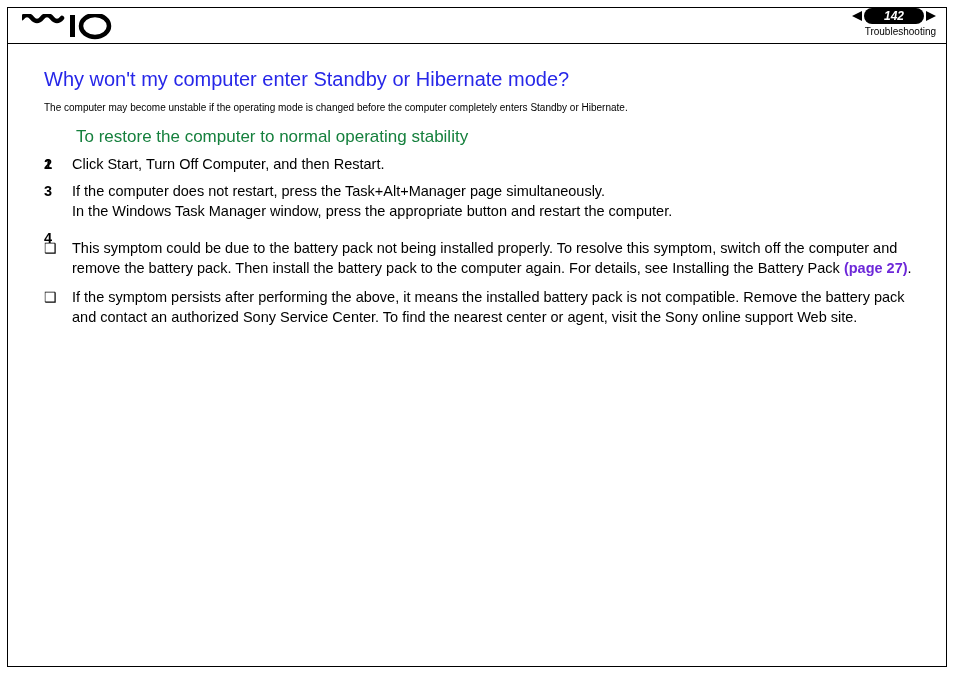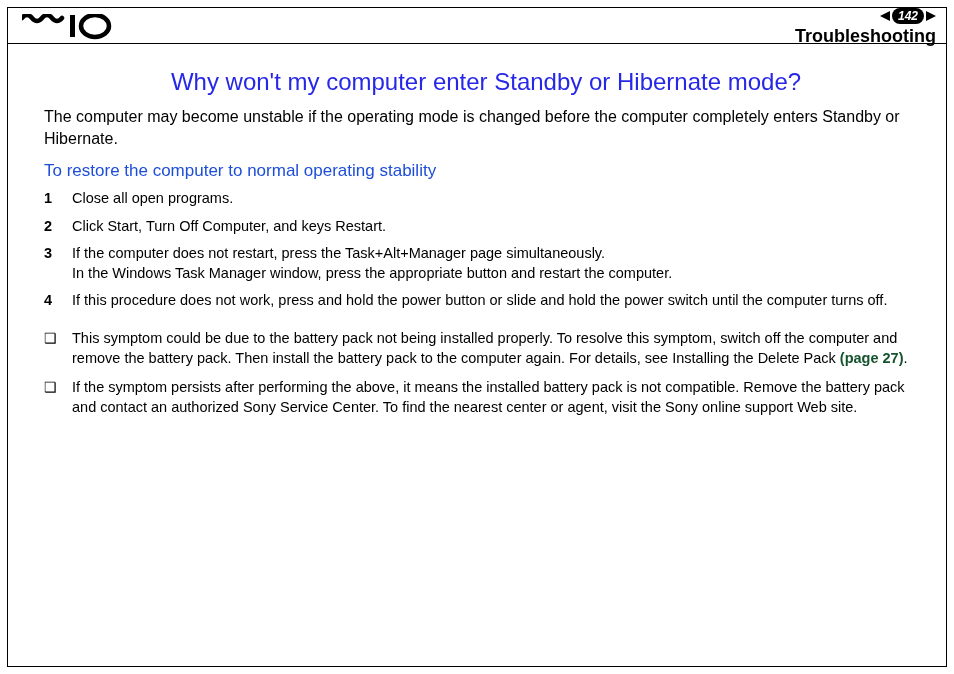--- a/index.html
+++ b/index.html
@@ -40,58 +40,58 @@
     display: flex;
     align-items: center;
     gap: 2px;
   }
   .page-number {
     background: #000;
     color: #fff;
     font-size: 12px;
     font-style: italic;
     font-weight: bold;
-    padding: 1px 6px;
+    padding: 1px 20px;
     border-radius: 8px;
   }
   .arrow-left, .arrow-right {
     width: 0; height: 0;
     border-top: 5px solid transparent;
     border-bottom: 5px solid transparent;
   }
   .arrow-left { border-right: 10px solid #000; }
   .arrow-right { border-left: 10px solid #000; }
   .section-label {
     position: absolute;
     right: 10px;
     top: 18px;
-    font-size: 18px;
-    font-weight: bold;
+    font-size: 10px;
+    font-weight: normal;
   }
   .content {
     padding: 24px 18px 0 36px;
   }
   .q-heading {
     color: #2727e8;
-    font-size: 24px;
+    font-size: 20px;
     font-weight: normal;
     margin-bottom: 10px;
-    text-align: center;
   }
   .para {
-    font-size: 16px;
+    font-size: 10px;
     line-height: 1.35;
     margin-bottom: 12px;
   }
   .sub-heading {
-    color: #1d4ed8;
+    color: #15803d;
     font-size: 17px;
     font-weight: normal;
     margin-bottom: 8px;
     margin-top: 4px;
+    margin-left: 32px;
   }
   ol.steps {
     list-style: none;
     counter-reset: step;
     margin-bottom: 18px;
   }
   ol.steps li {
     position: relative;
     padding-left: 28px;
     font-size: 14.5px;
@@ -115,21 +115,21 @@
     margin-bottom: 10px;
   }
   ul.bullets li::before {
     content: "❑";
     position: absolute;
     left: 0;
     top: 0;
     font-size: 14px;
   }
   .bold { font-weight: normal; margin-top: 11px; }
-  .link { color: #14532d; font-weight: bold; }
+  .link { color: #6d28d9; font-weight: bold; }
 </style>
 </head>
 <body>
 
 <div class="page">
   <div class="header-bar">
     <div class="vaio-logo">
       <svg width="100" height="26" viewBox="0 0 100 26">
         <path d="M0 4 Q5 -2 10 4 Q15 10 20 4 Q25 -2 30 4 Q35 10 40 4" stroke="#000" stroke-width="4.5" fill="none" stroke-linecap="round"></path>
         <rect x="48" y="1" width="5" height="22" fill="#000"></rect>
@@ -146,41 +146,39 @@
 
   <div class="content">
 
     <h2 class="q-heading">Why won't my computer enter Standby or Hibernate mode?</h2>
     <p class="para">The computer may become unstable if the operating mode is changed before the computer completely enters Standby or Hibernate.</p>
     <h3 class="sub-heading">To restore the computer to normal operating stability</h3>
 
     <ol class="steps">
       <li>
         <span class="num">1</span>
-        <span>Close all open programs.</span>
       </li>
       <li>
         <span class="num">2</span>
-        <span>Click </span><span class="bold">Start</span><span>, </span><span class="bold">Turn Off Computer</span><span>, and keys </span><span class="bold">Restart</span><span>.</span>
+        <span>Click </span><span class="bold">Start</span><span>, </span><span class="bold">Turn Off Computer</span><span>, and then </span><span class="bold">Restart</span><span>.</span>
       </li>
       <li>
         <span class="num">3</span>
         <span>If the computer does not restart, press the </span><span class="bold">Task</span><span>+</span><span class="bold">Alt</span><span>+</span><span class="bold">Manager</span><span> page simultaneously.</span><br>
         <span>In the </span><span class="bold">Windows Task Manager</span><span> window, press the appropriate button and restart the computer.</span>
       </li>
       <li>
         <span class="num">4</span>
-        <span>If this procedure does not work, press and hold the power button or slide and hold the power switch until the computer turns off.</span>
       </li>
     </ol>
 
 
     <ul class="bullets">
       <li>
-        <span>This symptom could be due to the battery pack not being installed properly. To resolve this symptom, switch off the computer and remove the battery pack. Then install the battery pack to the computer again. For details, see </span><span class="bold">Installing the Delete Pack </span><span class="link">(page 27)</span><span>.</span>
+        <span>This symptom could be due to the battery pack not being installed properly. To resolve this symptom, switch off the computer and remove the battery pack. Then install the battery pack to the computer again. For details, see </span><span class="bold">Installing the Battery Pack </span><span class="link">(page 27)</span><span>.</span>
       </li>
       <li>
         <span>If the symptom persists after performing the above, it means the installed battery pack is not compatible. Remove the battery pack and contact an authorized Sony Service Center. To find the nearest center or agent, visit the Sony online support Web site.</span>
       </li>
     </ul>
 
   </div>
 </div>
 
 </body></html>

